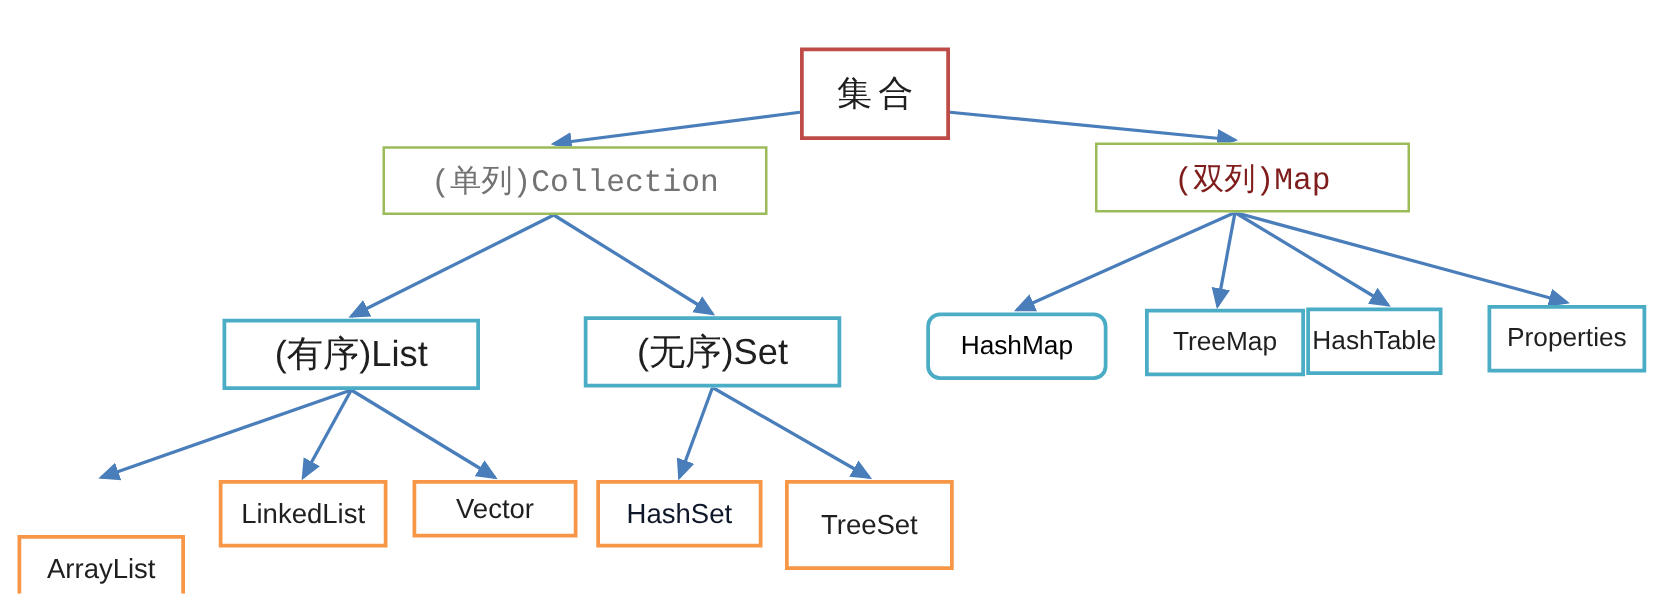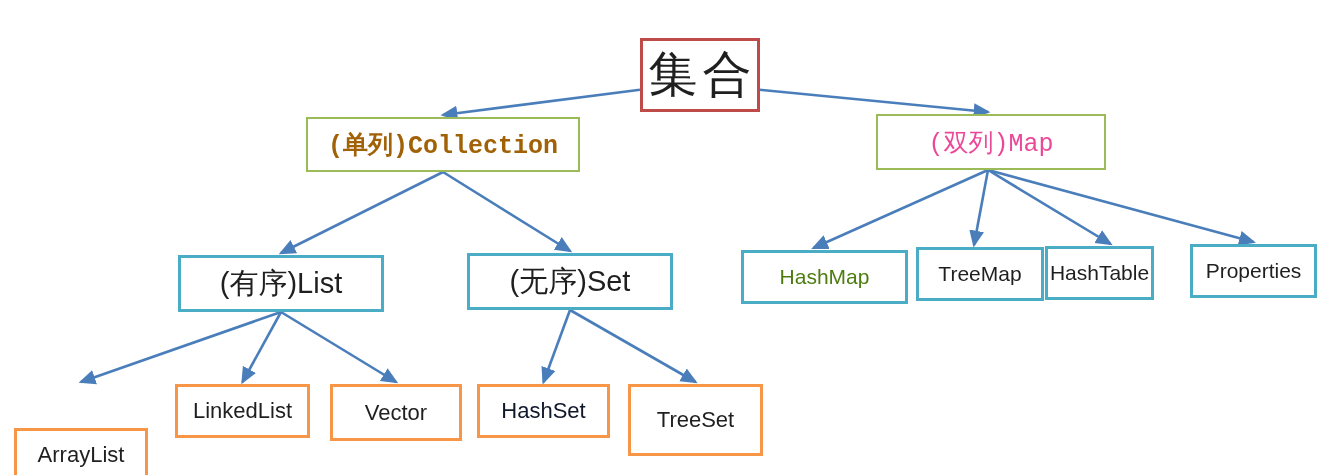--- a/index.html
+++ b/index.html
@@ -17,21 +17,21 @@
     box-sizing:border-box;
     border-style:solid;
     display:flex;align-items:center;justify-content:center;
     color:#1f1f1f;
     white-space:nowrap;
     text-align:center;
   }
   .s-root{
     border-width:3px;
     font-family:"DejaVu Serif","Liberation Serif",serif;
-    font-size:49px;letter-spacing:5px;padding-left:5px;
+    font-size:28px;letter-spacing:5px;padding-left:5px;
   }
   .s-branch{
     border-width:2px;
     font-family:"Liberation Mono","DejaVu Sans Mono",monospace;
     font-size:25px;
   }
   .s-mid{
     border-width:3px;
     font-family:"Liberation Sans","DejaVu Sans",sans-serif;
     font-size:29px;
@@ -67,51 +67,51 @@
       <line x1="988" y1="170" x2="1253.5" y2="242" stroke="#4a7ebb" stroke-width="2.6" marker-end="url(#ah)"></line>
       <line x1="281" y1="312" x2="81" y2="382" stroke="#4a7ebb" stroke-width="2.6" marker-end="url(#ah)"></line>
       <line x1="281" y1="312" x2="242.5" y2="382" stroke="#4a7ebb" stroke-width="2.6" marker-end="url(#ah)"></line>
       <line x1="281" y1="312" x2="396" y2="382" stroke="#4a7ebb" stroke-width="2.6" marker-end="url(#ah)"></line>
       <line x1="570" y1="310" x2="543.5" y2="382" stroke="#4a7ebb" stroke-width="2.6" marker-end="url(#ah)"></line>
       <line x1="570" y1="310" x2="695.5" y2="382" stroke="#4a7ebb" stroke-width="2.6" marker-end="url(#ah)"></line>
     </svg>
 <div class="node s-root" style="left: 640px; top: 38px; width: 120px; height: 74px; border-color: rgb(190, 75, 72); color: rgb(31, 31, 31);">
       <span>集合</span>
     </div>
-    <div class="node s-branch" style="left: 306px; top: 117px; width: 274px; height: 55px; border-color: rgb(155, 187, 89); color: #a16207; font-weight: bold;">
+    <div class="node s-branch" style="left: 306px; top: 117px; width: 308px; height: 55px; border-color: rgb(155, 187, 89); color: #737373;">
       <span>(单列)Collection</span>
     </div>
-    <div class="node s-branch" style="left: 876px; top: 114px; width: 230px; height: 56px; border-color: rgb(155, 187, 89); color: #ec4899; text-align: center;">
+    <div class="node s-branch" style="left: 876px; top: 114px; width: 252px; height: 56px; border-color: rgb(155, 187, 89); color: #7f1d1d; text-align: center;">
       <span>(双列)Map</span>
     </div>
     <div class="node s-mid" style="left: 467px; top: 253px; width: 206px; height: 57px; border-color: rgb(75, 172, 198); color: rgb(31, 31, 31);">
       <span>(无序)Set</span>
     </div>
     <div class="node s-mid" style="left: 178px; top: 255px; width: 206px; height: 57px; border-color: rgb(75, 172, 198); color: rgb(31, 31, 31);">
       <span>(有序)List</span>
     </div>
-    <div class="node s-midsm" style="left: 741px; top: 250px; width: 167px; height: 54px; border-color: rgb(75, 172, 198); color: #4d7c0f;">
+    <div class="node s-midsm" style="left: 741px; top: 250px; width: 145px; height: 54px; border-color: rgb(75, 172, 198); color: #000000; border-radius: 11px;">
       <span>HashMap</span>
     </div>
     <div class="node s-midsm" style="left: 916px; top: 247px; width: 128px; height: 54px; border-color: rgb(75, 172, 198); color: rgb(31, 31, 31);">
       <span>TreeMap</span>
     </div>
     <div class="node s-midsm" style="left: 1045px; top: 246px; width: 109px; height: 54px; border-color: rgb(75, 172, 198); color: rgb(31, 31, 31);">
       <span>HashTable</span>
     </div>
     <div class="node s-midsm" style="left: 1190px; top: 244px; width: 127px; height: 54px; border-color: rgb(75, 172, 198); color: rgb(31, 31, 31);">
       <span>Properties</span>
     </div>
     <div class="node s-leaf" style="left: 14px; top: 384px; width: 134px; height: 54px; border-color: rgb(247, 150, 70); color: rgb(31, 31, 31); margin-top: 44px;">
       <span>ArrayList</span>
     </div>
     <div class="node s-leaf" style="left: 175px; top: 384px; width: 135px; height: 54px; border-color: rgb(247, 150, 70); color: rgb(31, 31, 31);">
       <span>LinkedList</span>
     </div>
-    <div class="node s-leaf" style="left: 330px; top: 384px; width: 132px; height: 57px; border-color: rgb(247, 150, 70); color: rgb(31, 31, 31);">
+    <div class="node s-leaf" style="left: 330px; top: 384px; width: 132px; height: 46px; border-color: rgb(247, 150, 70); color: rgb(31, 31, 31);">
       <span>Vector</span>
     </div>
     <div class="node s-leaf" style="left: 477px; top: 384px; width: 133px; height: 54px; border-color: rgb(247, 150, 70); color: #0f172a;">
       <span>HashSet</span>
     </div>
     <div class="node s-leaf" style="left: 628px; top: 384px; width: 135px; height: 72px; border-color: rgb(247, 150, 70); color: rgb(31, 31, 31);">
       <span>TreeSet</span>
     </div>
   </div>
 

